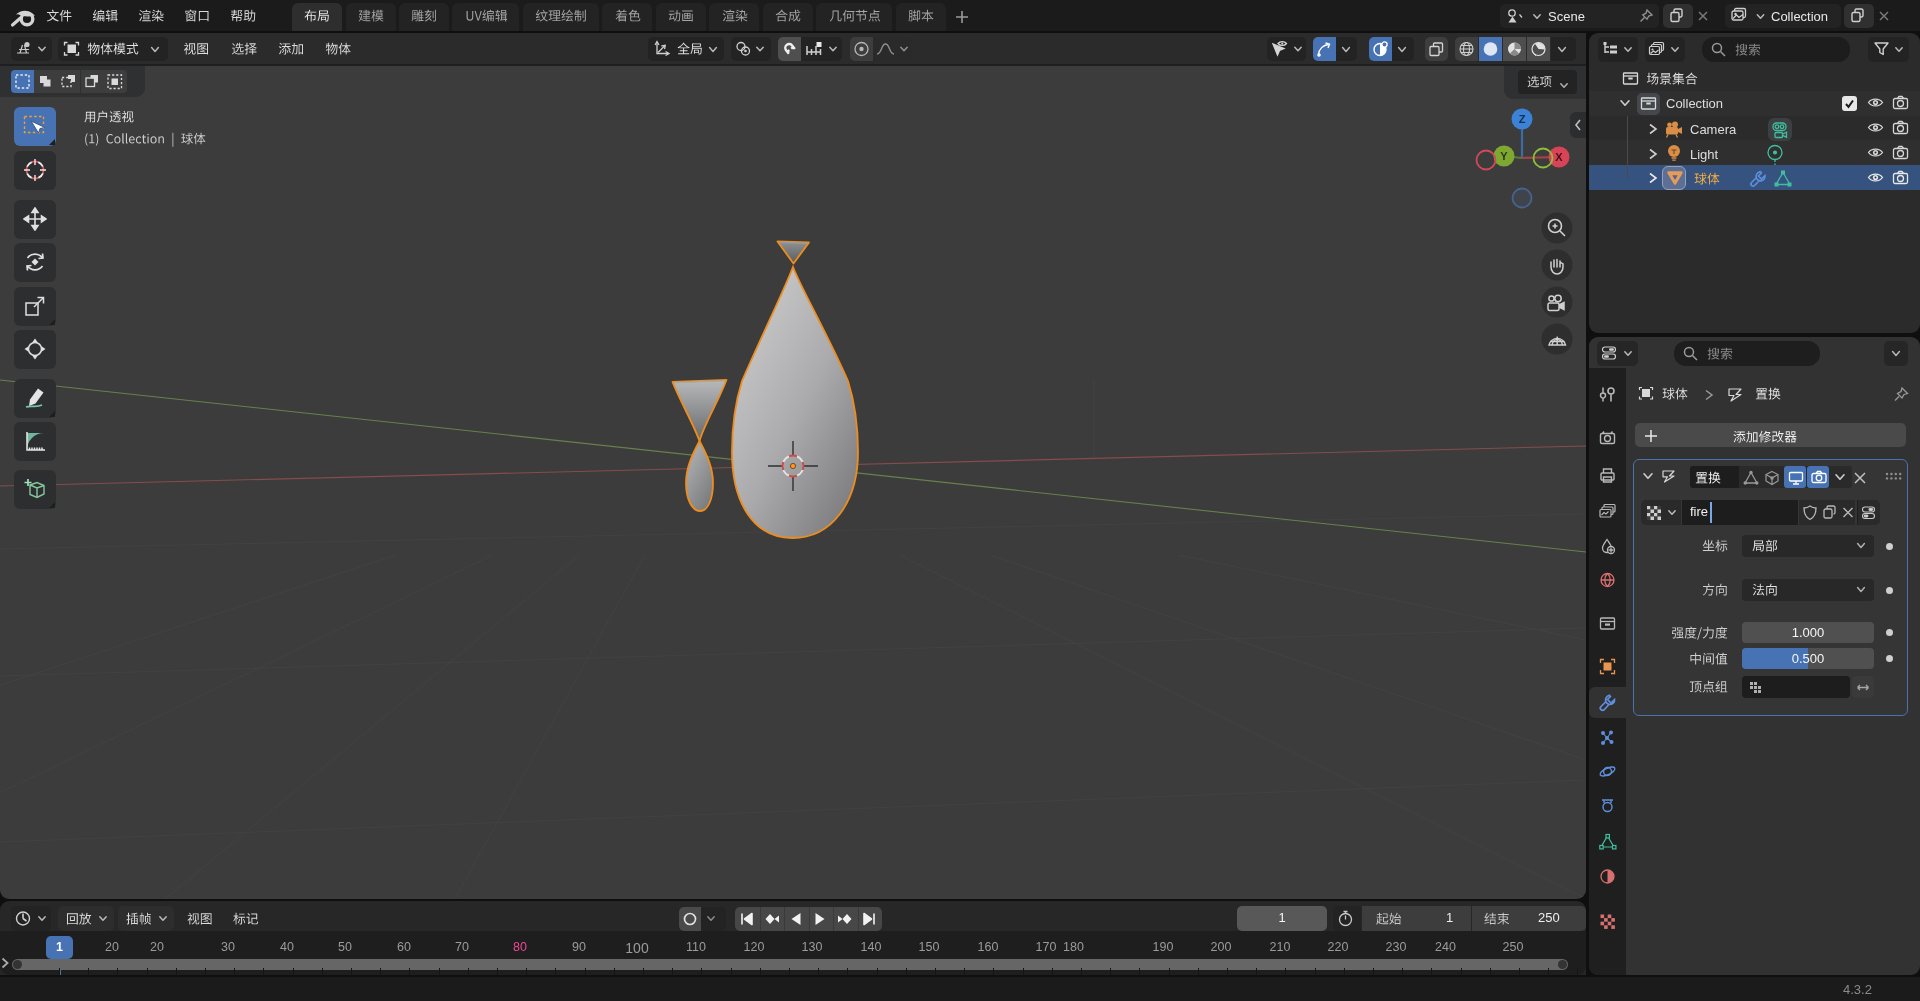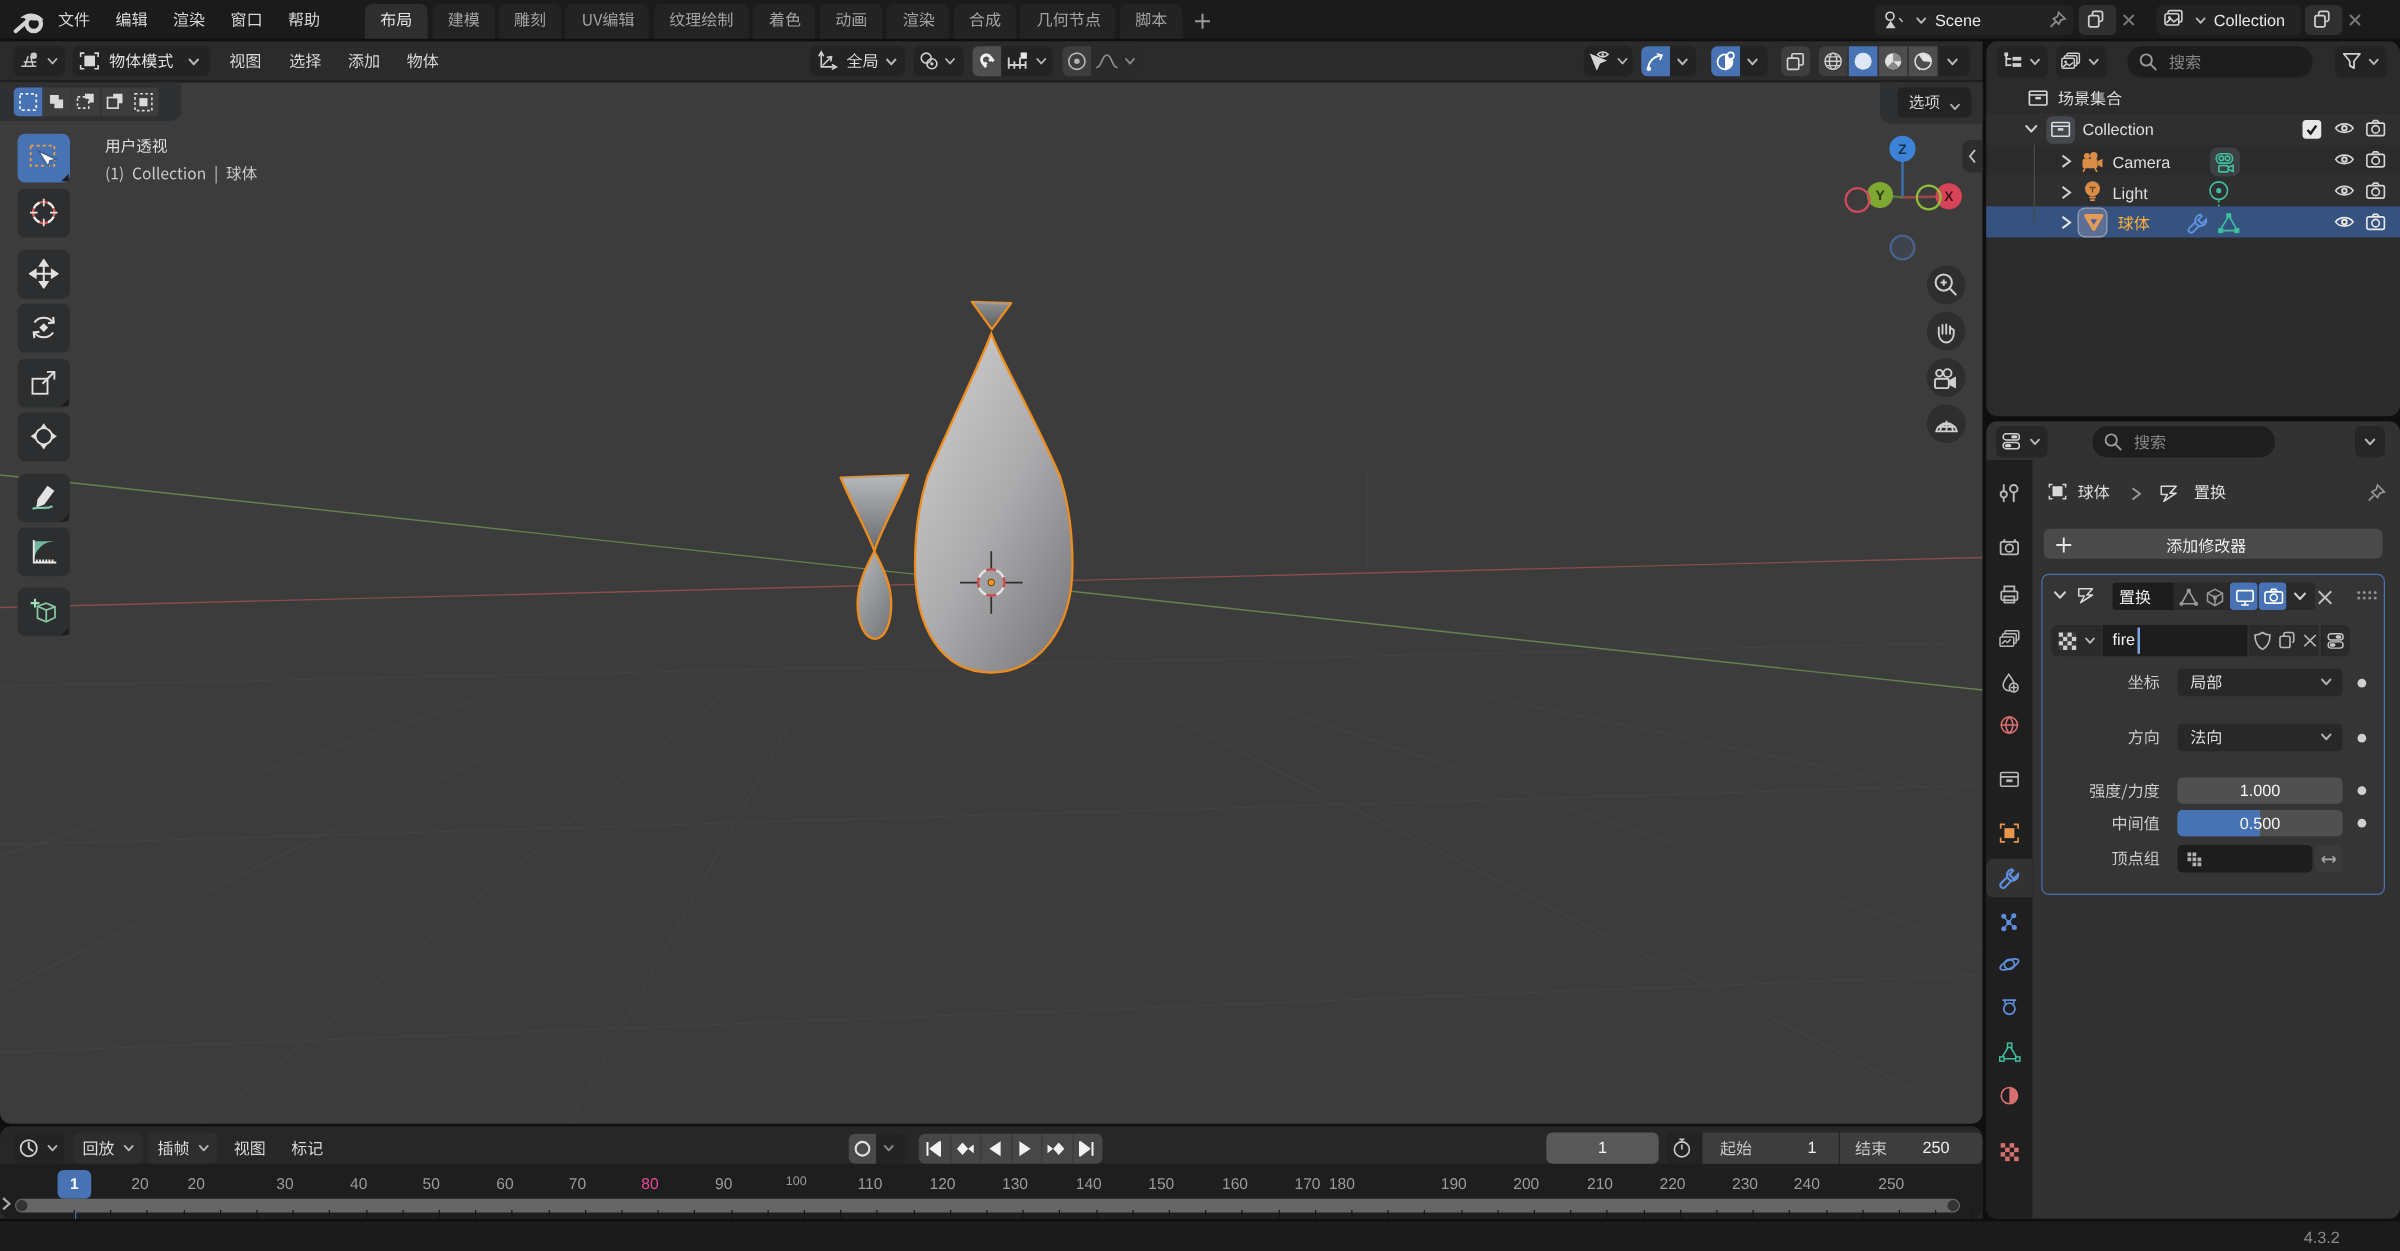--- a/index.html
+++ b/index.html
@@ -1083,21 +1083,21 @@
 <div class="lat" style="left:1538px;top:910px;font-size:13px;color:#eeeeee">250</div>
 <div class="lat" style="left:92px;top:940px;width:40px;text-align:center;font-size:12.5px;color:#9b9b9b">20</div>
 <div class="lat" style="left:150px;top:940px;width:40px;text-align:left;font-size:12.5px;color:#9b9b9b">20</div>
 <div class="lat" style="left:208px;top:940px;width:40px;text-align:center;font-size:12.5px;color:#9b9b9b">30</div>
 <div class="lat" style="left:267px;top:940px;width:40px;text-align:center;font-size:12.5px;color:#9b9b9b">40</div>
 <div class="lat" style="left:325px;top:940px;width:40px;text-align:center;font-size:12.5px;color:#9b9b9b">50</div>
 <div class="lat" style="left:384px;top:940px;width:40px;text-align:center;font-size:12.5px;color:#9b9b9b">60</div>
 <div class="lat" style="left:442px;top:940px;width:40px;text-align:center;font-size:12.5px;color:#9b9b9b">70</div>
 <div class="lat" style="left:500px;top:940px;width:40px;text-align:center;font-size:12.5px;color:#ec4899">80</div>
 <div class="lat" style="left:559px;top:940px;width:40px;text-align:center;font-size:12.5px;color:#9b9b9b">90</div>
-<div class="lat" style="left:617px;top:940px;width:40px;text-align:center;font-size:10px;color:#9b9b9b">100</div>
+<div class="lat" style="left:617px;top:940px;width:40px;text-align:center;font-size:14px;color:#9b9b9b">100</div>
 <div class="lat" style="left:676px;top:940px;width:40px;text-align:center;font-size:12.5px;color:#9b9b9b">110</div>
 <div class="lat" style="left:734px;top:940px;width:40px;text-align:center;font-size:12.5px;color:#9b9b9b">120</div>
 <div class="lat" style="left:792px;top:940px;width:40px;text-align:center;font-size:12.5px;color:#9b9b9b">130</div>
 <div class="lat" style="left:851px;top:940px;width:40px;text-align:center;font-size:12.5px;color:#9b9b9b">140</div>
 <div class="lat" style="left:909px;top:940px;width:40px;text-align:center;font-size:12.5px;color:#9b9b9b">150</div>
 <div class="lat" style="left:968px;top:940px;width:40px;text-align:center;font-size:12.5px;color:#9b9b9b">160</div>
 <div class="lat" style="left:1026px;top:940px;width:40px;text-align:center;font-size:12.5px;color:#9b9b9b">170</div>
 <div class="lat" style="left:1063px;top:940px;width:40px;text-align:left;font-size:12.5px;color:#9b9b9b">180</div>
 <div class="lat" style="left:1143px;top:940px;width:40px;text-align:center;font-size:12.5px;color:#9b9b9b">190</div>
 <div class="lat" style="left:1201px;top:940px;width:40px;text-align:center;font-size:12.5px;color:#9b9b9b">200</div>

